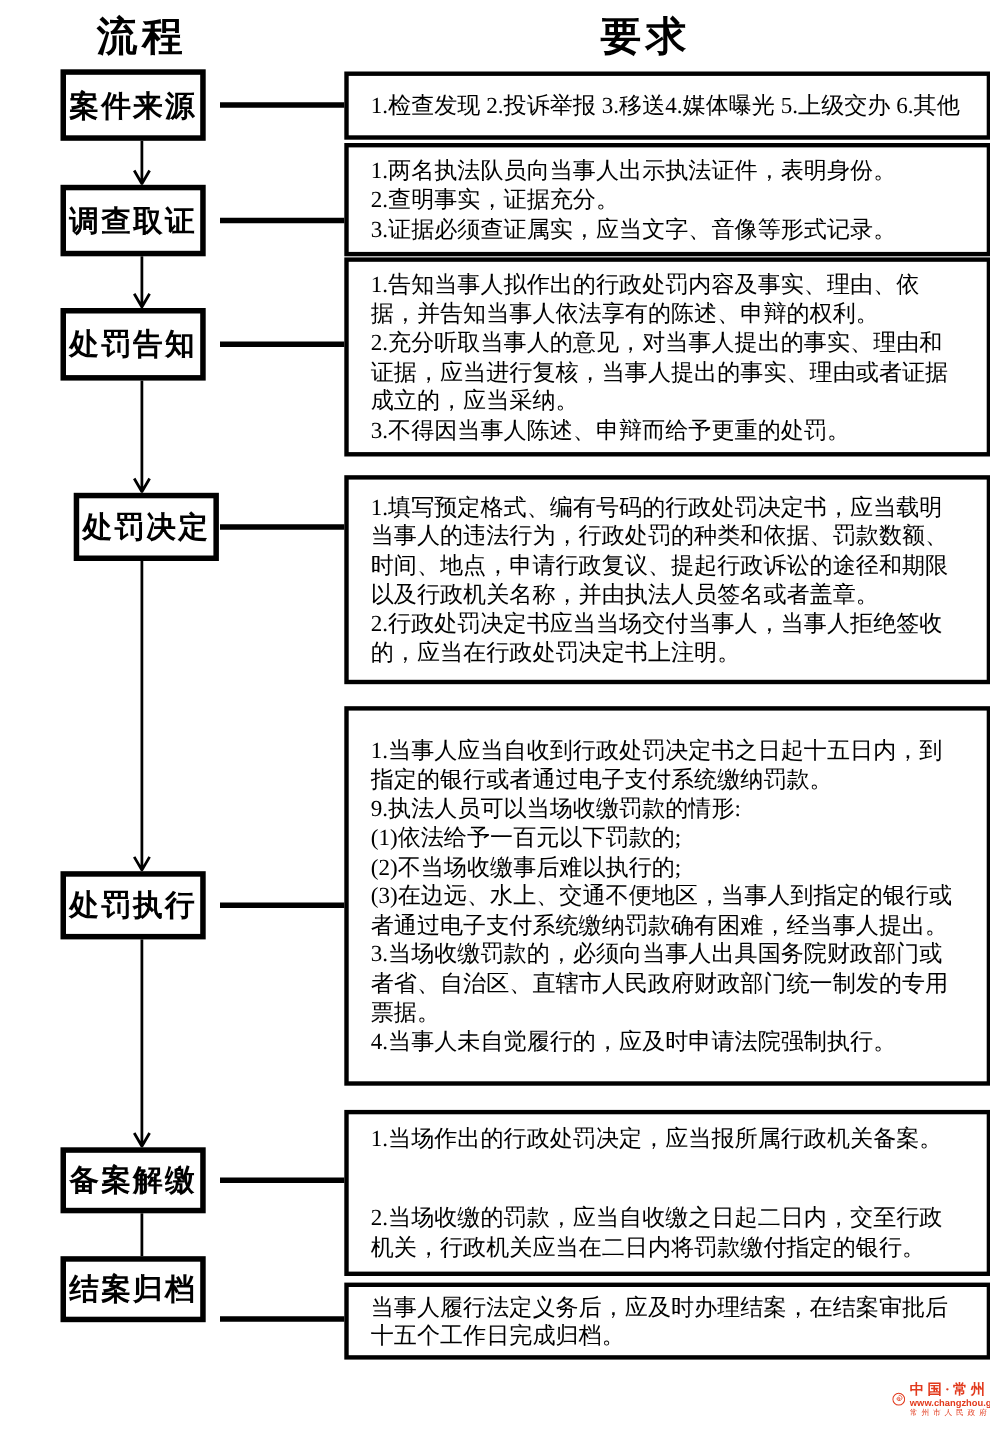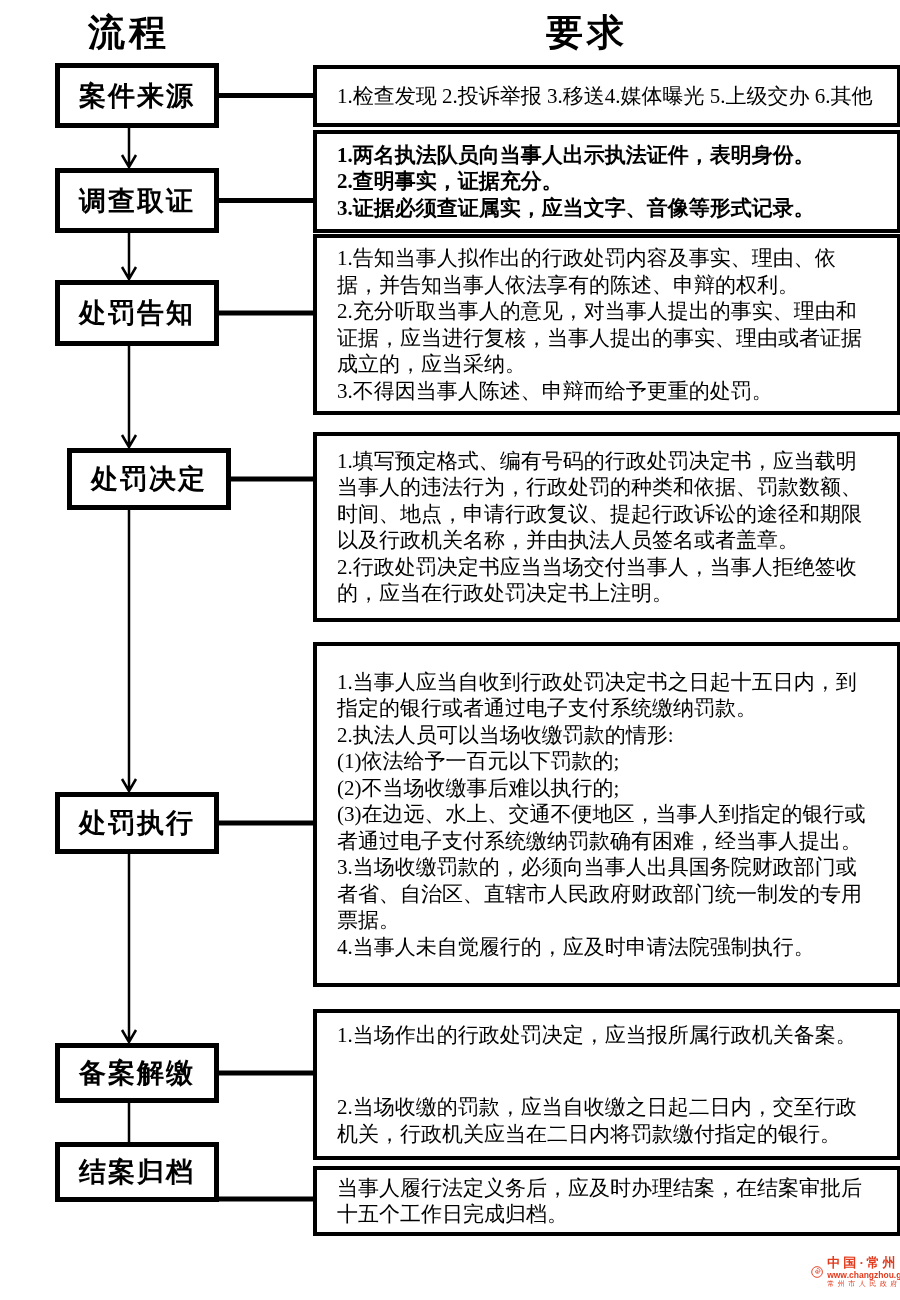--- a/index.html
+++ b/index.html
@@ -2,34 +2,34 @@
 <html><head>
 <meta charset="utf-8">
 <style>
   html,body{margin:0;padding:0;background:#fff;}
   #page{position:relative;width:900px;height:1300px;background:#ffffff;overflow:hidden;
         font-family:"Liberation Serif", serif;color:#000;}
   .col-header{position:absolute;top:8px;font-size:37px;font-weight:bold;
         text-align:center;letter-spacing:4px;}
   #hdr-process{left:55px;width:148px;}
   #hdr-requirements{left:313px;width:548px;}
-  .flow-box{position:absolute;left:55px;width:164px;border:5px solid #000;background:#fff;
+  .flow-box{position:absolute;left:55px;width:132px;border:5px solid #000;background:#fff;
         box-sizing:border-box;display:flex;align-items:center;justify-content:center;
         font-size:27px;font-weight:bold;letter-spacing:2px;z-index:2;}
   .req-box{position:absolute;left:313px;width:588px;border:4px solid #000;background:#fff;
         box-sizing:border-box;display:flex;flex-direction:column;justify-content:center;
         padding:5px 20px;font-size:21px;line-height:26.5px;z-index:2;}
   .req-item{white-space:normal;}
   #connector-svg{position:absolute;left:0;top:0;z-index:1;}
   
   .s0{top:63px;height:65px;}  .s1{top:168px;height:65px;} .s2{top:280px;height:66px;}
   .s3{top:448px;height:62px;margin-left:12px;} .s4{top:792px;height:62px;} .s5{top:1043px;height:60px;}
   .s6{top:1142px;height:60px;}
   
-  .r0{top:65px;height:62px;}   .r1{top:130px;height:103px;font-weight:bold;} .r2{top:234px;height:181px;}
+  .r0{top:65px;height:62px;}   .r1{top:130px;height:103px;} .r2{top:234px;height:181px;}
   .r3{top:432px;height:190px;} .r4{top:642px;height:345px;} .r5{top:1009px;height:151px;gap:46px;}
   .r6{top:1166px;height:70px;}
   
   #gov-logo{position:absolute;left:811px;top:1252px;width:112px;height:40px;
         display:flex;align-items:center;z-index:2;}
   #logo-text{margin-left:4px;display:flex;flex-direction:column;line-height:1;}
   #logo-title{color:#e23a1d;font-size:13px;font-weight:bold;letter-spacing:3px;white-space:nowrap;}
   #logo-url{color:#e23a1d;font-size:8.5px;font-weight:bold;margin-top:2px;white-space:nowrap;
         font-family:"Liberation Sans", sans-serif;}
   #logo-sub{color:#e23a1d;font-size:7px;letter-spacing:3.5px;margin-top:2px;white-space:nowrap;}
@@ -100,21 +100,21 @@
     <div class="req-item">3.不得因当事人陈述、申辩而给予更重的处罚。</div>
   </div>
 
   <div class="req-box r3">
     <div class="req-item">1.填写预定格式、编有号码的行政处罚决定书，应当载明当事人的违法行为，行政处罚的种类和依据、罚款数额、时间、地点，申请行政复议、提起行政诉讼的途径和期限以及行政机关名称，并由执法人员签名或者盖章。</div>
     <div class="req-item">2.行政处罚决定书应当当场交付当事人，当事人拒绝签收的，应当在行政处罚决定书上注明。</div>
   </div>
 
   <div class="req-box r4">
     <div class="req-item">1.当事人应当自收到行政处罚决定书之日起十五日内，到指定的银行或者通过电子支付系统缴纳罚款。</div>
-    <div class="req-item">2.执法人员可以当场收缴罚款的情形:</div>
+    <div class="req-item">9.执法人员可以当场收缴罚款的情形:</div>
     <div class="req-item">(1)依法给予一百元以下罚款的;</div>
     <div class="req-item">(2)不当场收缴事后难以执行的;</div>
     <div class="req-item">(3)在边远、水上、交通不便地区，当事人到指定的银行或者通过电子支付系统缴纳罚款确有困难，经当事人提出。</div>
     <div class="req-item">3.当场收缴罚款的，必须向当事人出具国务院财政部门或者省、自治区、直辖市人民政府财政部门统一制发的专用票据。</div>
     <div class="req-item">4.当事人未自觉履行的，应及时申请法院强制执行。</div>
   </div>
 
   <div class="req-box r5">
     <div class="req-item">1.当场作出的行政处罚决定，应当报所属行政机关备案。</div>
     <div class="req-item">2.当场收缴的罚款，应当自收缴之日起二日内，交至行政机关，行政机关应当在二日内将罚款缴付指定的银行。</div>

